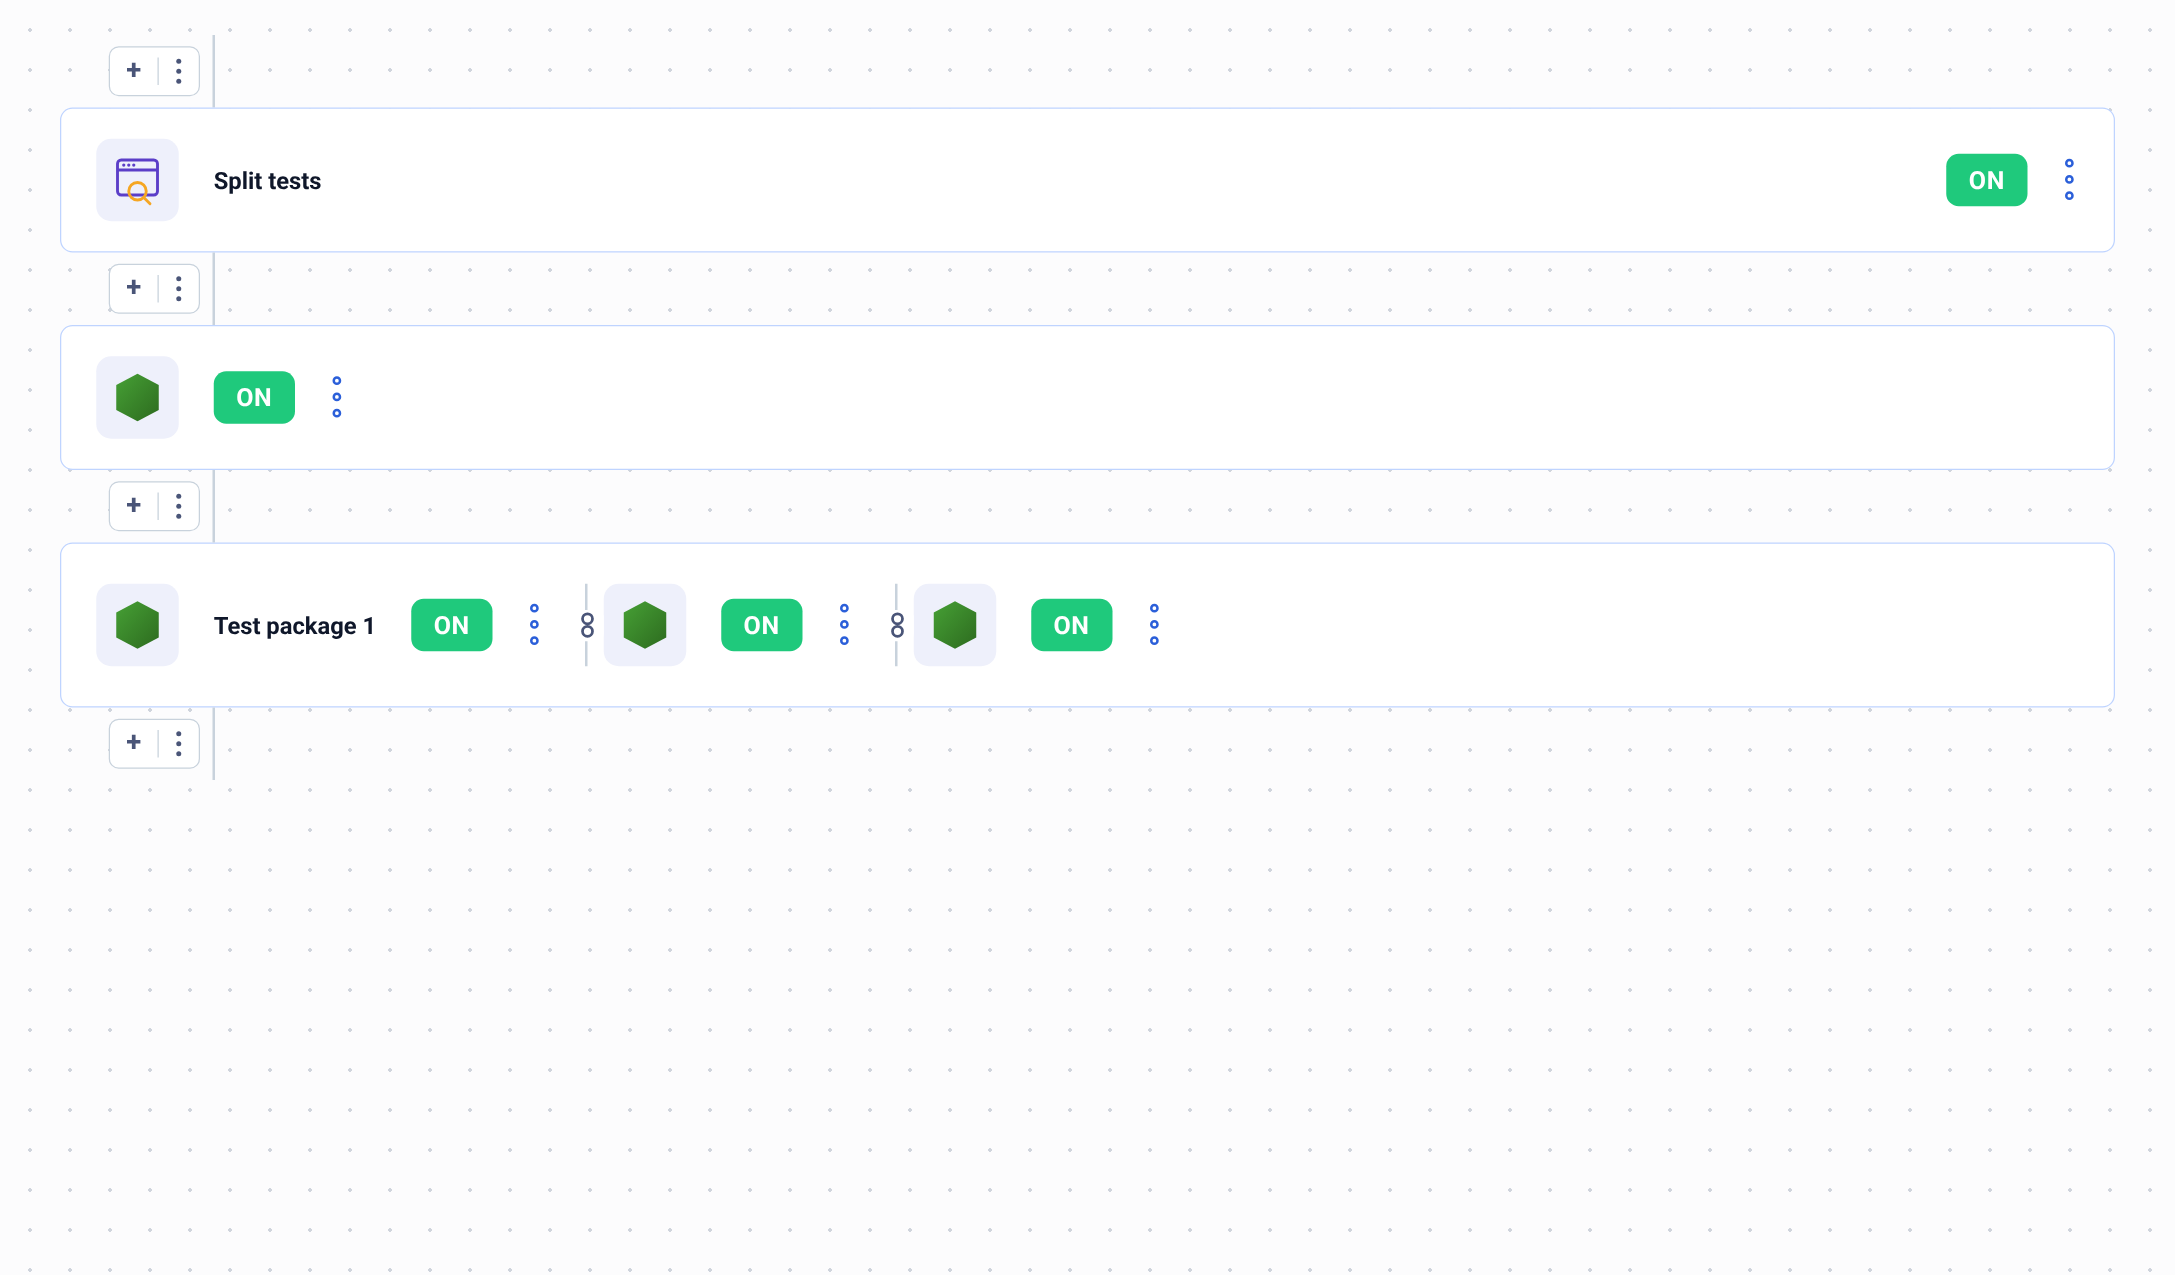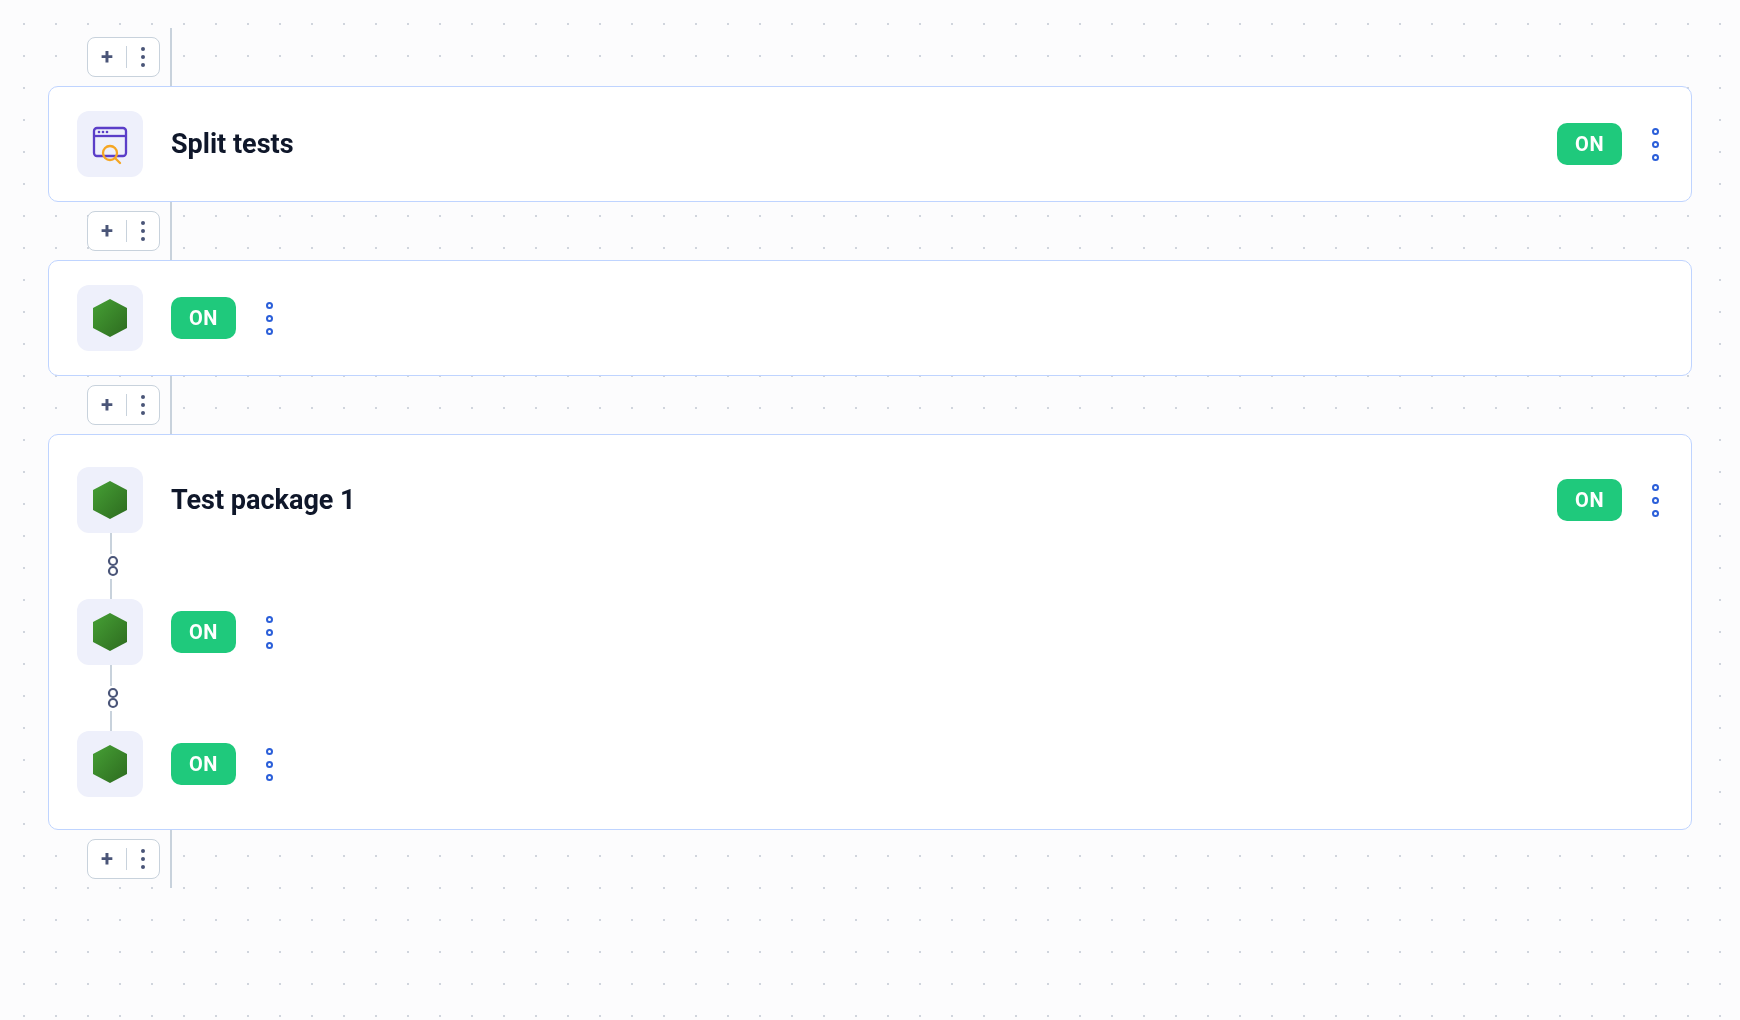--- a/index.html
+++ b/index.html
@@ -40,28 +40,27 @@
     width: 66px;
     height: 66px;
     border-radius: 12px;
     background: #eef0fb;
     display: flex;
     align-items: center;
     justify-content: center;
     flex-shrink: 0;
   }
   .step-title {
-    font-size: 27px;
+    font-size: 19px;
     font-weight: 700;
     color: #0f172a;
     flex: 1;
   }
   .right-controls {
     display: flex;
-    align-items: center;
     gap: 26px;
   }
   .pill-on {
     background: #1fc97c;
     color: #fff;
     font-weight: 700;
     font-size: 20px;
     letter-spacing: 0.5px;
     padding: 9px 18px;
     border-radius: 10px;
@@ -146,21 +145,20 @@
     flex-direction: column;
     align-items: center;
   }
   
   .group-card {
     background: #fff;
     border: 1.5px solid #bfd4ff;
     border-radius: 10px;
     padding: 32px 28px;
     display: flex;
-    flex-direction: column;
   }
   .sub-step {
     display: flex;
     align-items: center;
     gap: 28px;
   }
   .link-conn {
     height: 66px;
     display: flex;
     align-items: center;

